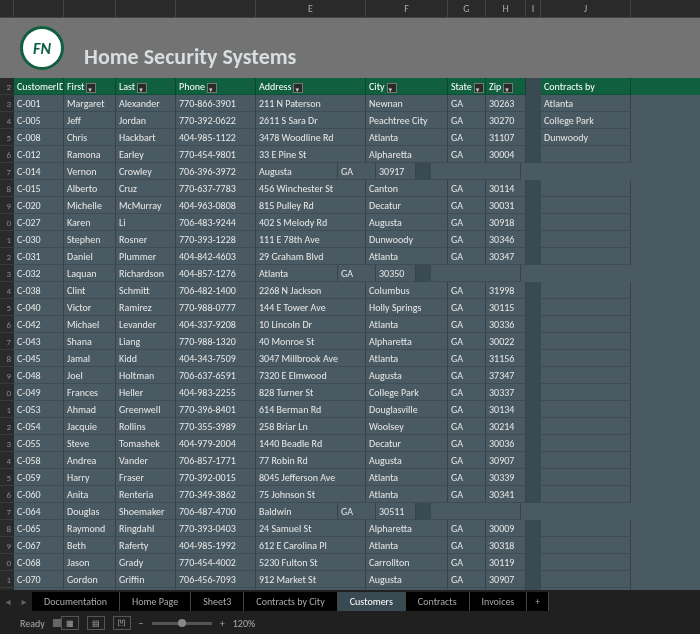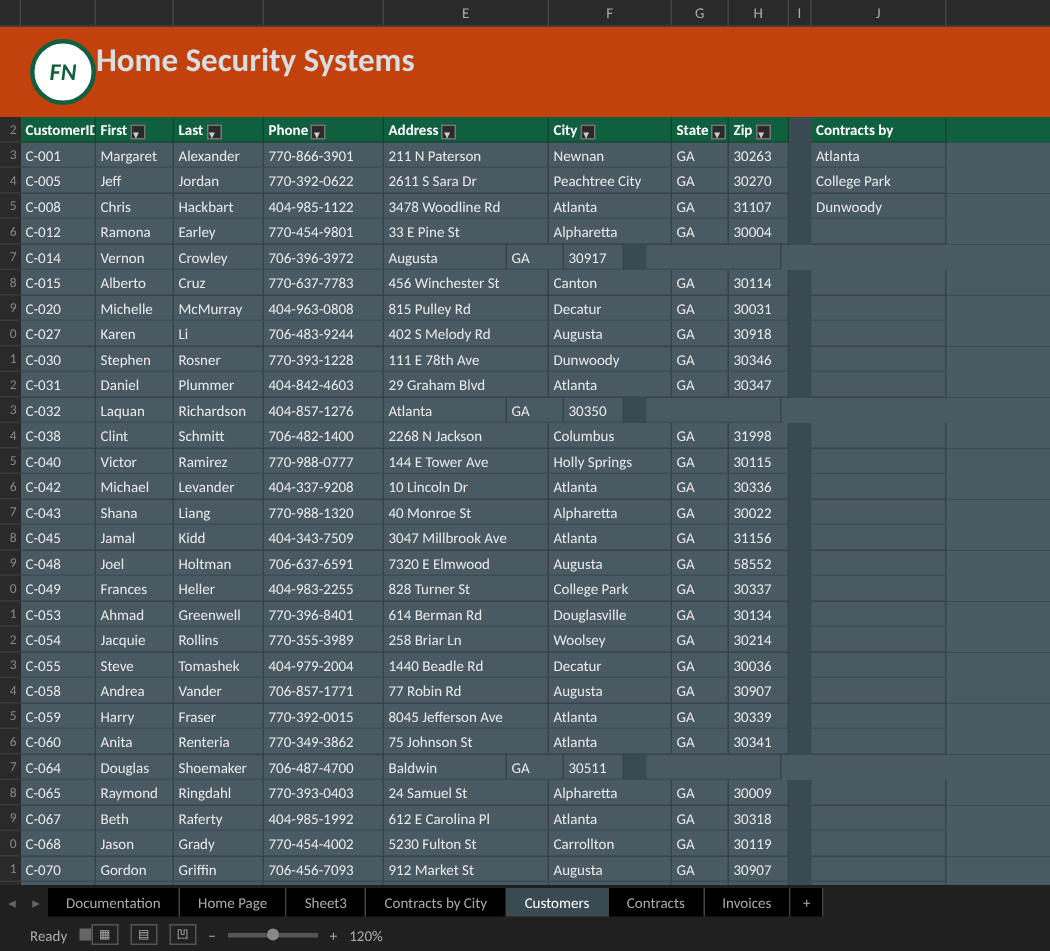--- a/index.html
+++ b/index.html
@@ -1,28 +1,28 @@
 <!DOCTYPE html>
 <html><head>
 <meta charset="utf-8">
 <style>
 *{margin:0;padding:0;box-sizing:border-box}
 body{font-family:Calibri,Arial,sans-serif;background:#1a1a1a;width:700px;height:634px;overflow:hidden;color:#ccc}
 .col-headers{display:flex;background:#2a2a2a;border-bottom:1px solid #444;font-size:10px;color:#aaa}
 .col-headers>div{border-right:1px solid #444;text-align:center;padding:2px 0}
-.title-area{background:#c2410c;display:flex;align-items:flex-start;padding:8px 20px;}
+.title-area{background:#737373;display:flex;align-items:flex-end;padding:8px 20px;gap:20px}
 .logo{width:44px;height:44px;border-radius:50%;background:#fff;display:flex;align-items:center;justify-content:center;border:3px solid #106040}
 .logo-inner{font-weight:bold;font-style:italic;color:#106040;font-size:16px}
 .title{font-size:22px;color:#d8dde0;font-weight:700}
 .sheet{display:flex}
 .rownums{background:#2a2a2a;font-size:9px;color:#888;flex-shrink:0}
 .rownums>div{height:17px;border-bottom:1px solid #3a3a3a;padding:0 3px;text-align:right;width:14px;line-height:17px}
 .grid{flex:1;overflow:hidden}
 .hrow,.row{display:flex;height:17px;font-size:10px}
-.hrow{background:#106040;color:#fff;font-weight:bold}
+.hrow{background:#106040;color:#fff;font-weight:normal}
 .hrow>div,.row>div{border-right:1px solid rgba(0,0,0,.25);border-bottom:1px solid rgba(0,0,0,.15);padding:1px 3px;overflow:hidden;white-space:nowrap;line-height:15px}
 .row{background:#4a5a62;color:#e8e8e8}
 .filter{display:inline-block;width:10px;height:10px;background:#2a2a2a;border:1px solid #777;margin-left:2px;vertical-align:middle;position:relative}
 .filter::after{content:"▾";position:absolute;font-size:7px;left:1px;top:-2px;color:#ccc}
 .c-id{width:50px}.c-fn{width:52px}.c-ln{width:60px}.c-ph{width:80px}.c-ad{width:110px}.c-ci{width:82px}.c-st{width:38px}.c-zi{width:40px}.c-gap{width:15px;background:#3a4a52!important;border:none!important}.c-cb{width:90px}
 .tabs{position:absolute;bottom:22px;left:0;right:0;background:#202020;display:flex;align-items:center;height:22px;font-size:10px;color:#aaa}
 .tabbtn{width:16px;text-align:center;color:#666}
 .tab{padding:3px 12px;border-right:1px solid #444;background:#000000;cursor:pointer}
 .tab.active{background:#3a4a52;color:#fff}
 .tab.add{padding:3px 8px}
@@ -295,21 +295,21 @@
         <div class="c-cb"></div>
       </div>
       <div class="row">
         <div class="c-id">C-048</div>
         <div class="c-fn">Joel</div>
         <div class="c-ln">Holtman</div>
         <div class="c-ph">706-637-6591</div>
         <div class="c-ad">7320 E Elmwood</div>
         <div class="c-ci">Augusta</div>
         <div class="c-st">GA</div>
-        <div class="c-zi">58552</div>
+        <div class="c-zi">37347</div>
         <div class="c-gap"></div>
         <div class="c-cb"></div>
       </div>
       <div class="row">
         <div class="c-id">C-049</div>
         <div class="c-fn">Frances</div>
         <div class="c-ln">Heller</div>
         <div class="c-ph">404-983-2255</div>
         <div class="c-ad">828 Turner St</div>
         <div class="c-ci">College Park</div>

